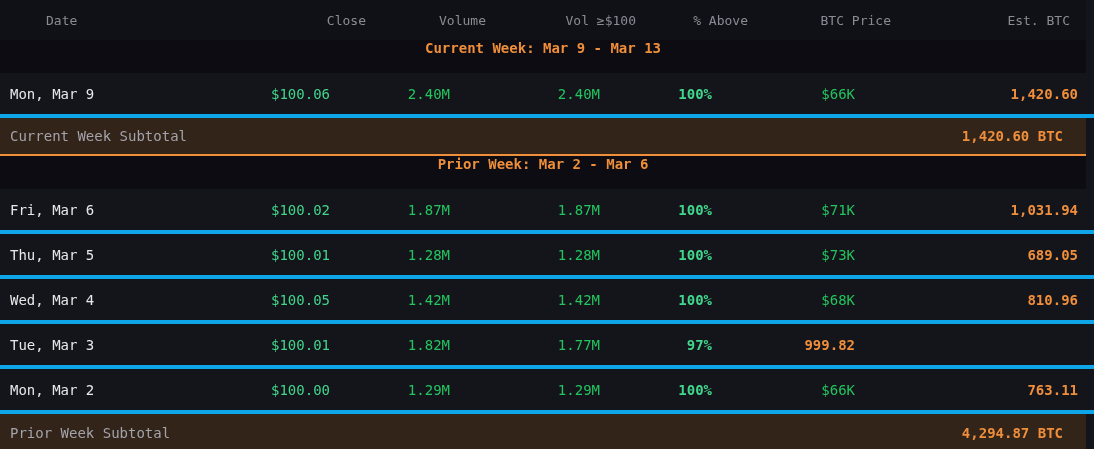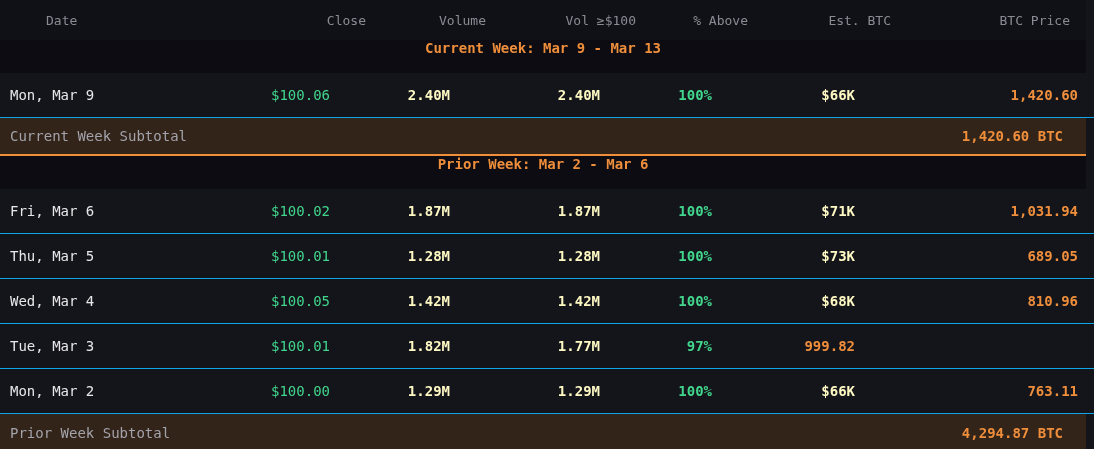--- a/index.html
+++ b/index.html
@@ -42,28 +42,28 @@
   .section-title {
     color: #ef8e3b;
     font-weight: bold;
     font-size: 14px;
   }
 
   
   .data-row {
     height: 45px;
     background: #14141b;
-    border-bottom: 1px solid #0ea5e9;
+    border-bottom: 4px solid #0ea5e9;
   }
   .data-row:last-of-type { border-bottom: none; }
   .cell { white-space: nowrap; }
   .c-right { text-align: right; }
   .c-date { color: #e8e8ea; }
   .c-close { color: #41d68c; }
-  .c-volume, .c-vol-above, .c-btc-price { color: #fef9c3; font-weight: bold; }
+  .c-volume, .c-vol-above, .c-btc-price { color: #22c55e; font-weight: normal; }
   .c-pct-above { color: #41d68c; font-weight: bold; }
   .c-est-btc { color: #ef8e3b; font-weight: bold; }
 
   
   .subtotal-row {
     height: 38px;
     background: #33241a;
     display: flex;
     align-items: center;
     justify-content: space-between;
@@ -77,22 +77,22 @@
 </head>
 <body>
 
 <div class="table">
   <div class="grid-row header-row">
     <div class="cell">Date</div>
     <div class="cell c-right">Close</div>
     <div class="cell c-right">Volume</div>
     <div class="cell c-right">Vol ≥$100</div>
     <div class="cell c-right">% Above</div>
+    <div class="cell c-right">BTC Price</div>
     <div class="cell c-right">Est. BTC</div>
-    <div class="cell c-right">BTC Price</div>
   </div>
   <div id="table-body">
       <div class="section-row">
         <span class="section-title">Current Week: Mar 9 - Mar 13</span>
       </div>
       <div class="grid-row data-row">
         <div class="cell c-date">Mon, Mar 9</div>
         <div class="cell c-close c-right">$100.06</div>
         <div class="cell c-volume c-right">2.40M</div>
         <div class="cell c-vol-above c-right">2.40M</div>

